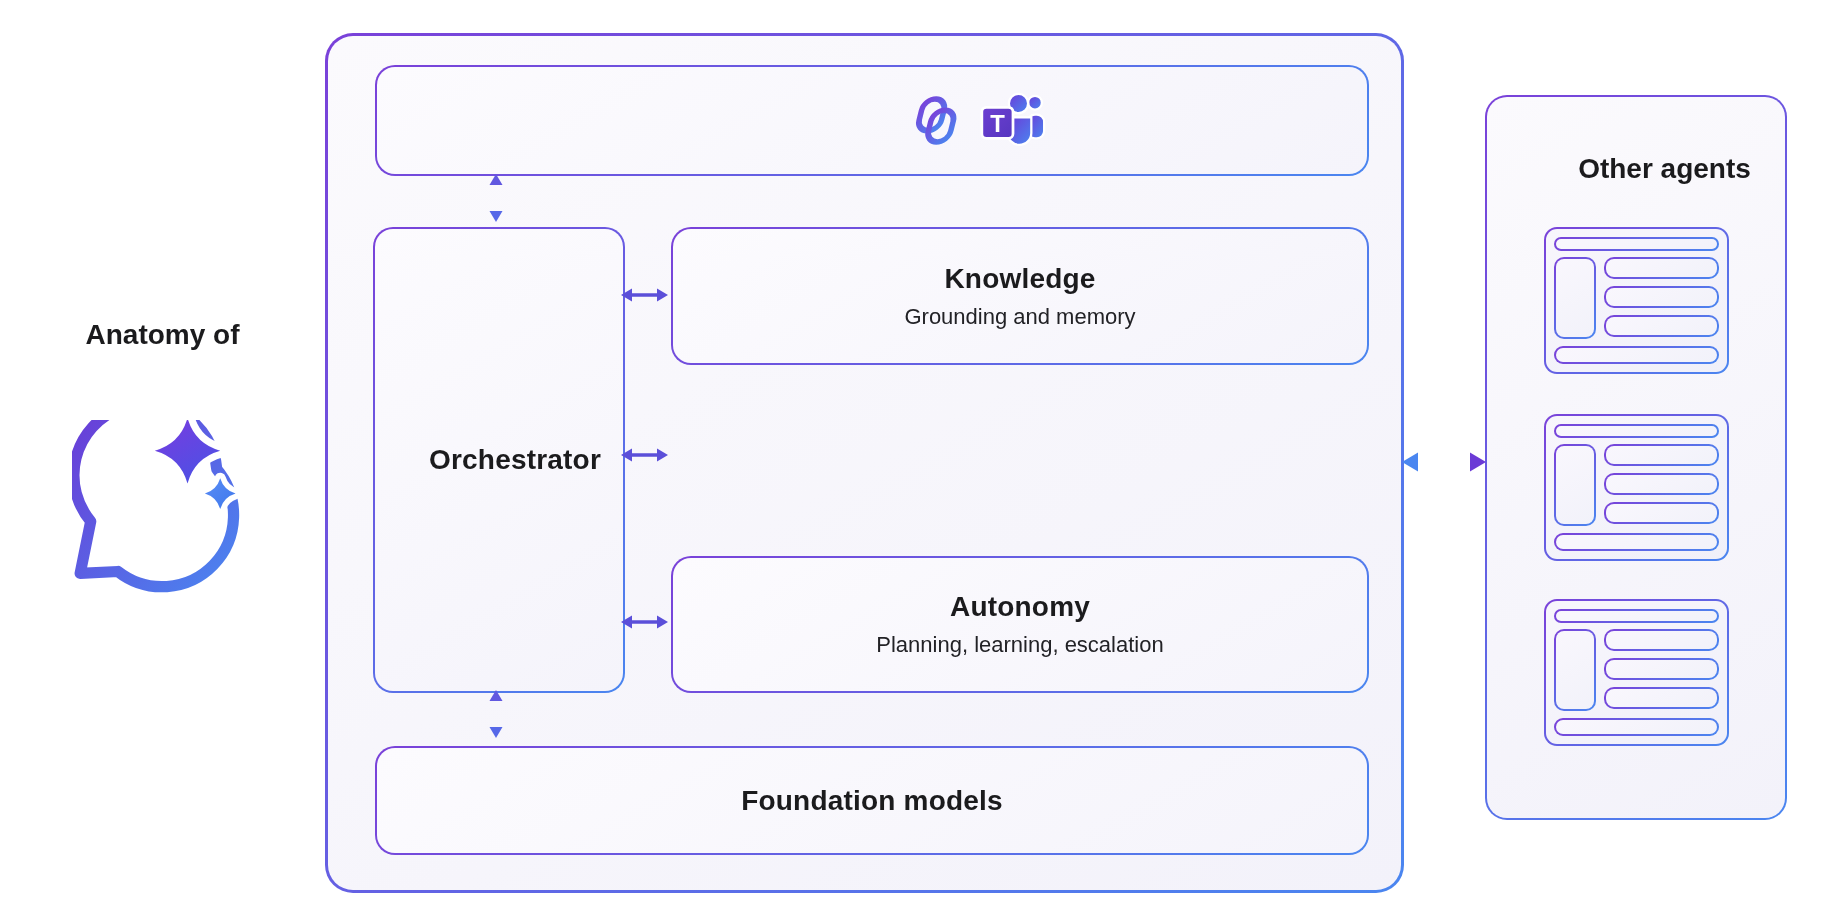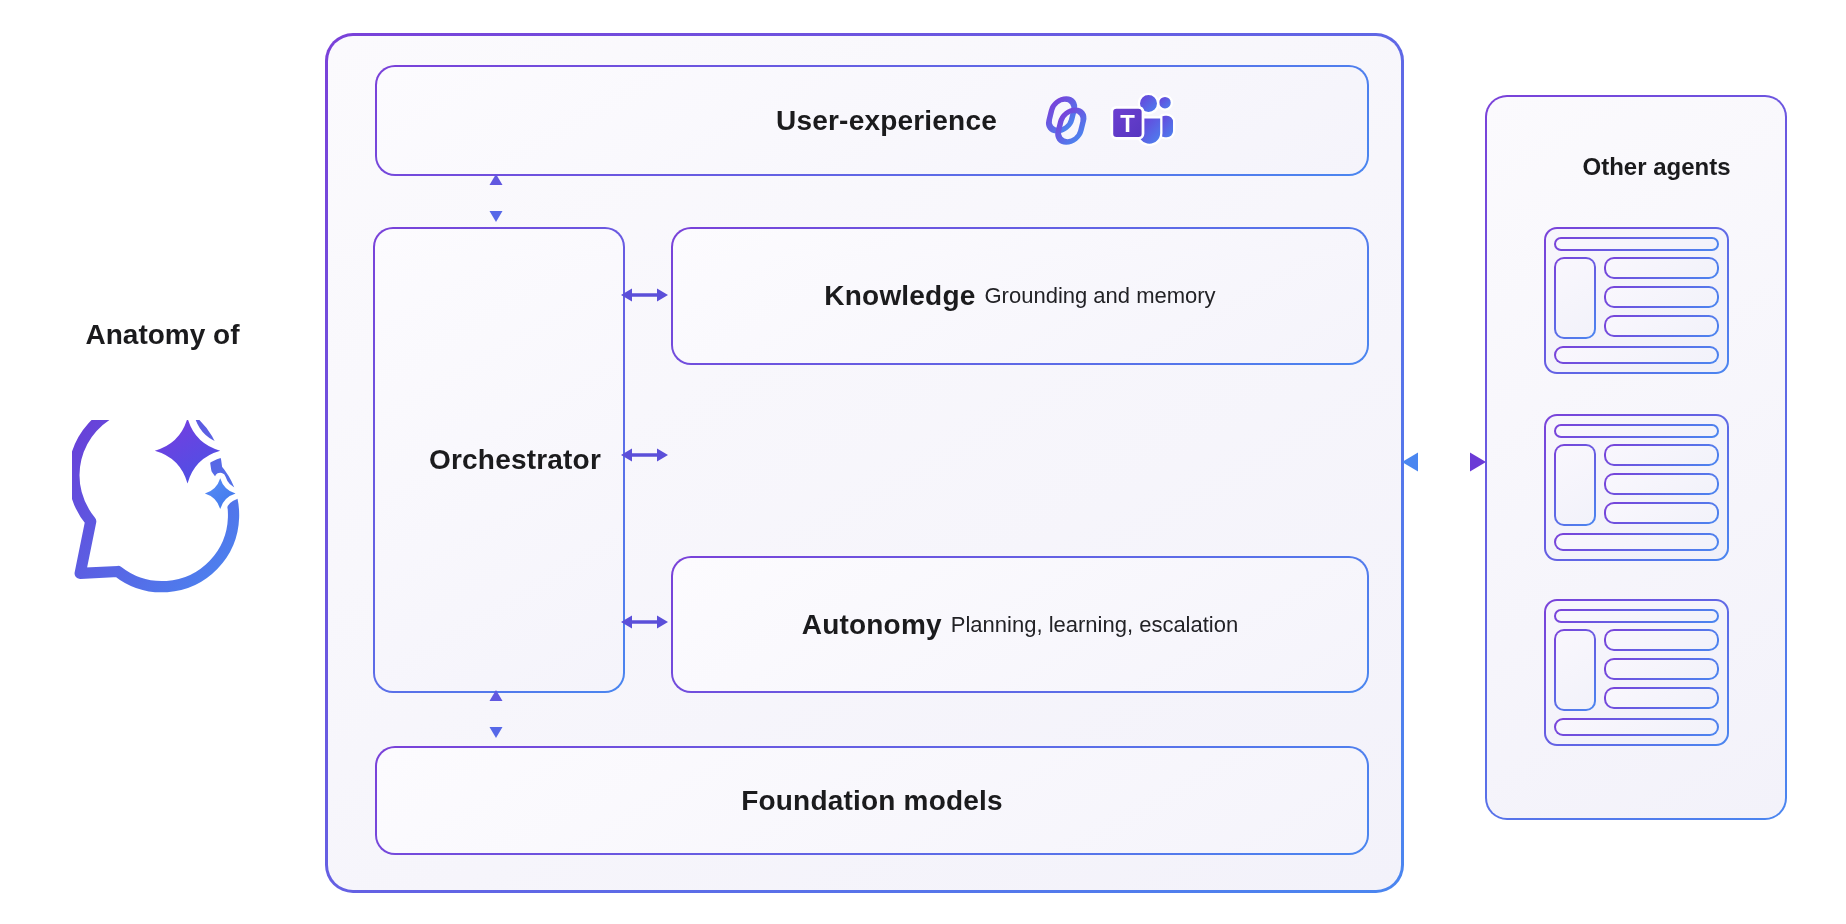--- a/index.html
+++ b/index.html
@@ -35,21 +35,21 @@
       linear-gradient(150deg,#fbfafd 0%,#f3f2fa 100%) padding-box,
       linear-gradient(135deg,var(--purple) 0%,var(--blue) 100%) border-box;
   }
   .ux-box{left:47px;top:29px;width:994px;height:111px;border-radius:20px;
     display:flex;align-items:center;justify-content:center;}
   .ux-inner{display:flex;align-items:center;gap:40px;transform:translateX(104px);}
   .ux-icons{display:flex;align-items:center;gap:18px;}
   .orchestrator-box{left:45px;top:191px;width:252px;height:466px;border-radius:20px;
     display:flex;align-items:center;justify-content:center;padding-left:32px;}
   .cap-box{left:343px;width:698px;border-radius:20px;
-    display:flex;flex-direction:row;align-items:center;justify-content:center;gap:9px;}
+    display:flex;flex-direction:column;align-items:center;justify-content:center;gap:9px;}
   .cap-knowledge{top:191px;height:138px;}
   .cap-skills{top:354px;height:143px;}
   .cap-autonomy{top:520px;height:137px;}
   .foundation-box{left:47px;top:710px;width:994px;height:109px;border-radius:20px;
     display:flex;align-items:center;justify-content:center;}
 
   .box-title{font-size:28px;font-weight:bold;color:var(--text);letter-spacing:.2px;}
   .box-sub{font-size:22px;color:#222226;}
 
   
@@ -61,22 +61,22 @@
 
   
   .other-panel{
     left:1485px;top:95px;width:302px;height:725px;
     border-radius:22px;border-width:2.5px;
     background:
       linear-gradient(150deg,#fbfafd 0%,#f3f2fa 100%) padding-box,
       linear-gradient(135deg,var(--purple) 0%,var(--blue) 100%) border-box;
   }
   .other-title{
-    position:absolute;top:56px;left:0;width:100%;
-    text-align:center;font-size:24px;font-weight:bold;padding-left:41px;
+    position:absolute;top:56px;left:8px;width:100%;
+    text-align:center;font-size:28px;font-weight:bold;padding-left:41px;
   }
   .agent-card{
     position:absolute;left:57px;width:185px;height:147px;
     border:2.5px solid transparent;border-radius:13px;
     background:
       linear-gradient(150deg,#f8f6fc 0%,#f0f0f9 100%) padding-box,
       linear-gradient(135deg,var(--purple) 0%,var(--blue) 100%) border-box;
     padding:8px;display:flex;flex-direction:column;
   }
   .card-1{top:130px;} .card-2{top:317px;} .card-3{top:502px;}
@@ -126,21 +126,20 @@
       <path d="M 145 57 Q 148.5 68.5 160 72 Q 148.5 75.5 145 87 Q 141.5 75.5 130 72 Q 141.5 68.5 145 57 Z" fill="#ffffff" stroke="#ffffff" stroke-width="11" stroke-linejoin="round"></path>
       <path d="M 113 -2 Q 120 23 145 30 Q 120 37 113 62 Q 106 37 81 30 Q 106 23 113 -2 Z" fill="url(#starBigG)"></path>
       <path d="M 145 57 Q 148.5 68.5 160 72 Q 148.5 75.5 145 87 Q 141.5 75.5 130 72 Q 141.5 68.5 145 57 Z" fill="url(#starSmG)"></path>
     </svg>
   </div>
 
   <div class="gbox main-frame">
 
     <div class="gbox ux-box">
       <div class="ux-inner">
-        <span class="box-title">User-experience</span>
         <span class="ux-icons">
 
           <span>
             <svg width="55" height="55" viewBox="0 0 64 64">
               <defs>
                 <linearGradient id="copG" x1="0" y1="0" x2="1" y2="1">
                   <stop offset="0" stop-color="#7A3FD9"></stop>
                     <stop offset="1" stop-color="#4A86F0"></stop>
                 </linearGradient>
               </defs>

